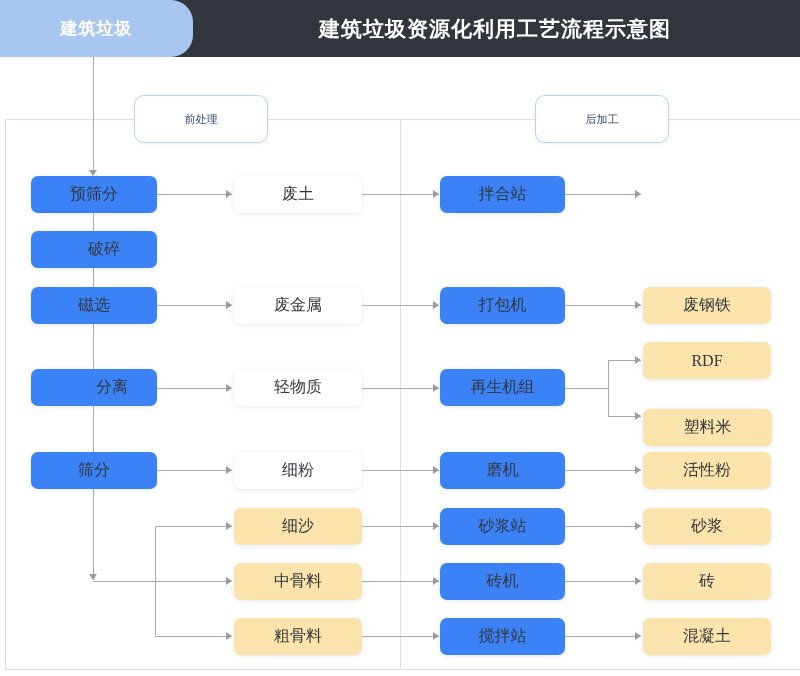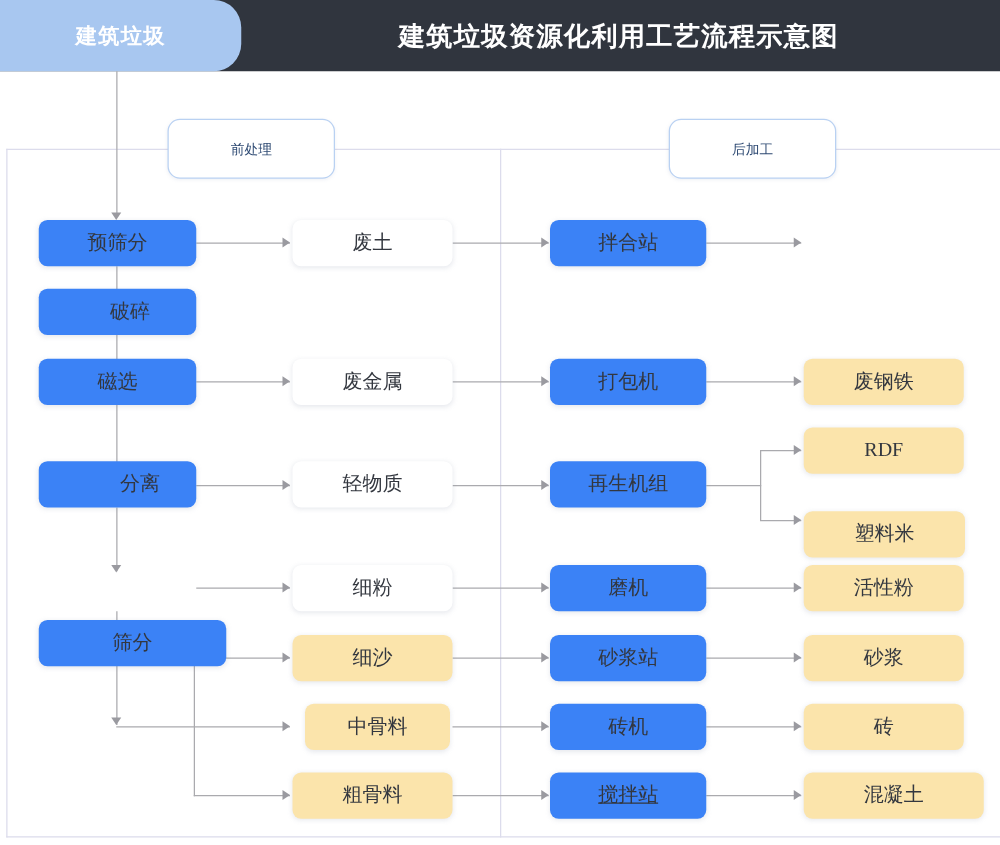--- a/index.html
+++ b/index.html
@@ -149,39 +149,39 @@
   <div class="ln v" style="left:608px;top:360px;height:56px;"></div>
   <div class="ln h" style="left:608px;top:360px;width:33px;"></div>
   <div class="ln h" style="left:608px;top:416px;width:33px;"></div>
   <div class="arw r" style="left:635px;top:356px;"></div>
   <div class="arw r" style="left:635px;top:412px;"></div>
 
   <div class="node blue" style="left:31px;top:176px;width:126px;">预筛分</div>
   <div class="node blue" style="left:31px;top:231px;width:126px;padding-left:20px;">破碎</div>
   <div class="node blue" style="left:31px;top:287px;width:126px;">磁选</div>
   <div class="node blue" style="left:31px;top:369px;width:126px;padding-left:36px;">分离</div>
-  <div class="node blue" style="left:31px;top:452px;width:150px;margin-top:44px;">筛分</div>
+  <div class="node blue" style="left:31px;top:452px;width:126px;">筛分</div>
 
   <div class="node white" style="left:234px;top:176px;width:128px;">废土</div>
   <div class="node white" style="left:234px;top:369px;width:128px;">轻物质</div>
   <div class="node white" style="left:234px;top:287px;width:128px;">废金属</div>
   <div class="node white" style="left:234px;top:452px;width:128px;">细粉</div>
   <div class="node yellow" style="left:234px;top:508px;width:128px;">细沙</div>
-  <div class="node yellow" style="left:234px;top:563px;width:116px;margin-left:10px;">中骨料</div>
+  <div class="node yellow" style="left:234px;top:563px;width:128px;">中骨料</div>
   <div class="node yellow" style="left:234px;top:618px;width:128px;">粗骨料</div>
 
   <div class="node blue" style="left:440px;top:176px;width:125px;">拌合站</div>
   <div class="node blue" style="left:440px;top:287px;width:125px;">打包机</div>
   <div class="node blue" style="left:440px;top:369px;width:125px;">再生机组</div>
   <div class="node blue" style="left:440px;top:452px;width:125px;">磨机</div>
   <div class="node blue" style="left:440px;top:508px;width:125px;">砂浆站</div>
   <div class="node blue" style="left:440px;top:563px;width:125px;">砖机</div>
-  <div class="node blue" style="left:440px;top:618px;width:125px;text-decoration:underline;">搅拌站</div>
+  <div class="node blue" style="left:440px;top:618px;width:125px;">搅拌站</div>
 
   <div class="node yellow" style="left:643px;top:287px;width:128px;">废钢铁</div>
   <div class="node yellow" style="left:643px;top:342px;width:128px;font-family:Liberation Serif, serif;">RDF</div>
   <div class="node yellow" style="left:643px;top:389px;width:129px;margin-top:20px;">塑料米</div>
   <div class="node yellow" style="left:643px;top:452px;width:128px;">活性粉</div>
   <div class="node yellow" style="left:643px;top:508px;width:128px;">砂浆</div>
   <div class="node yellow" style="left:643px;top:563px;width:128px;">砖</div>
-  <div class="node yellow" style="left:643px;top:618px;width:144px;">混凝土</div>
+  <div class="node yellow" style="left:643px;top:618px;width:128px;">混凝土</div>
 
 </div>
 
 </body></html>

